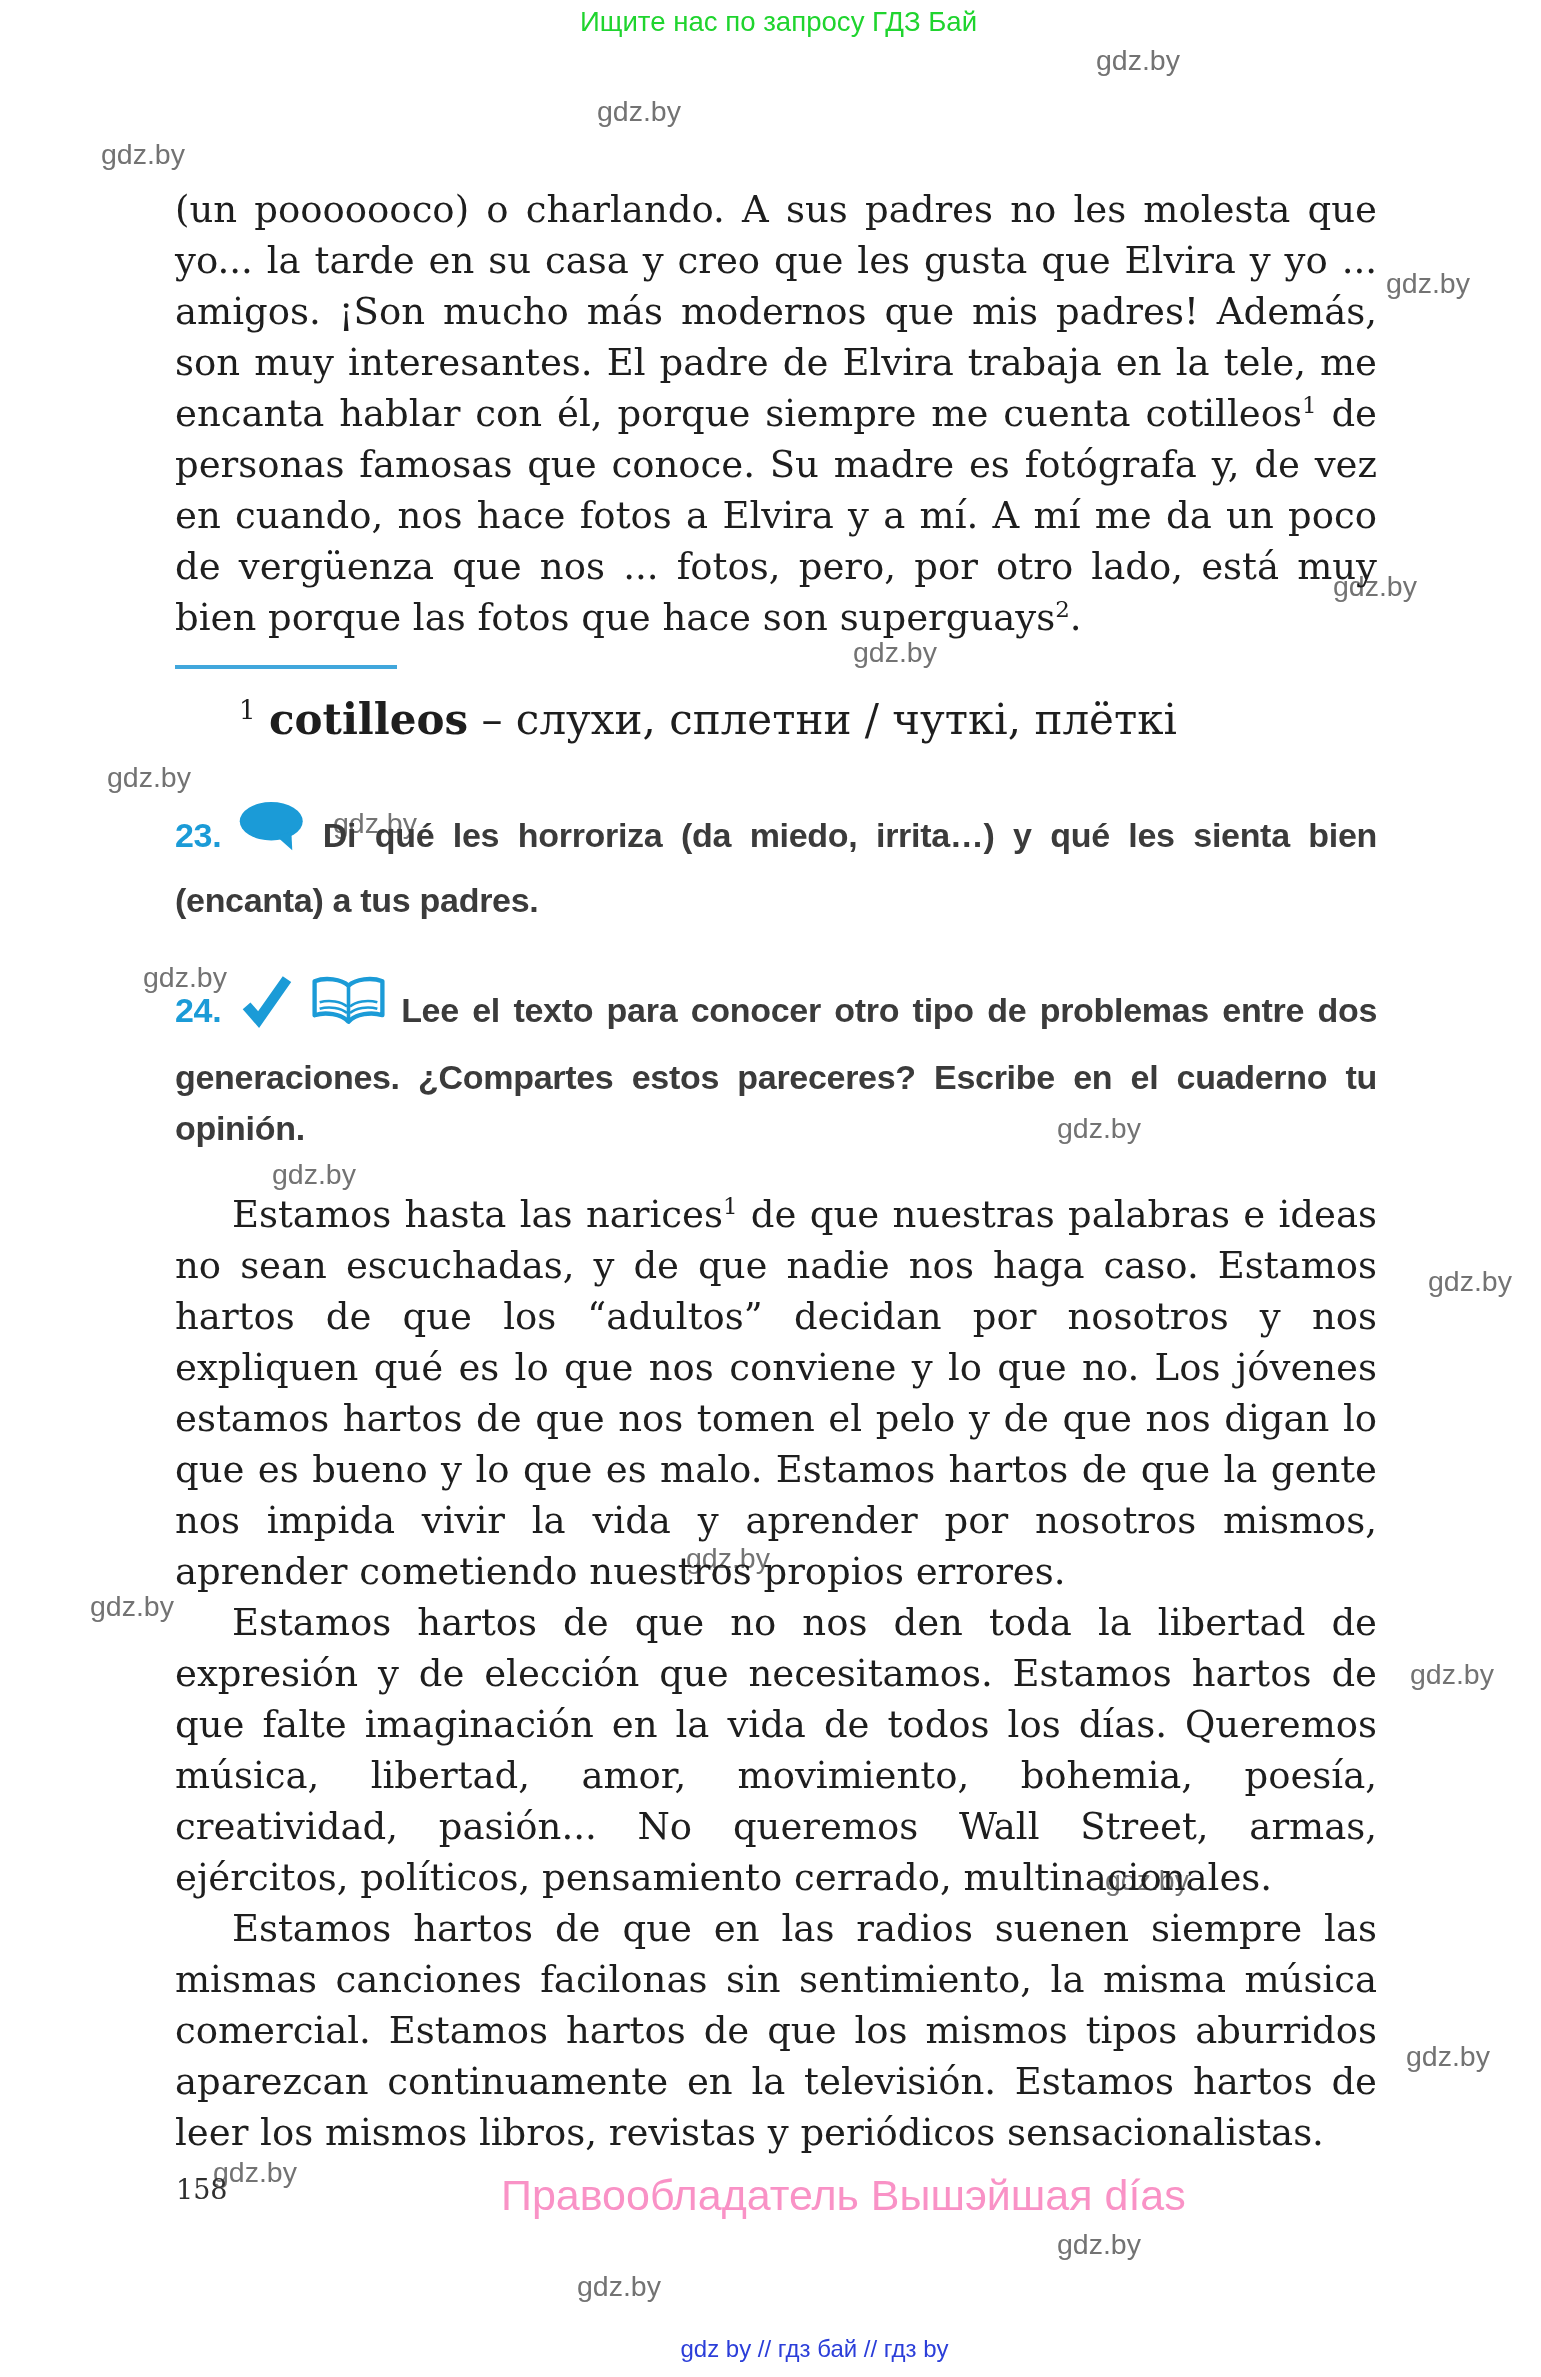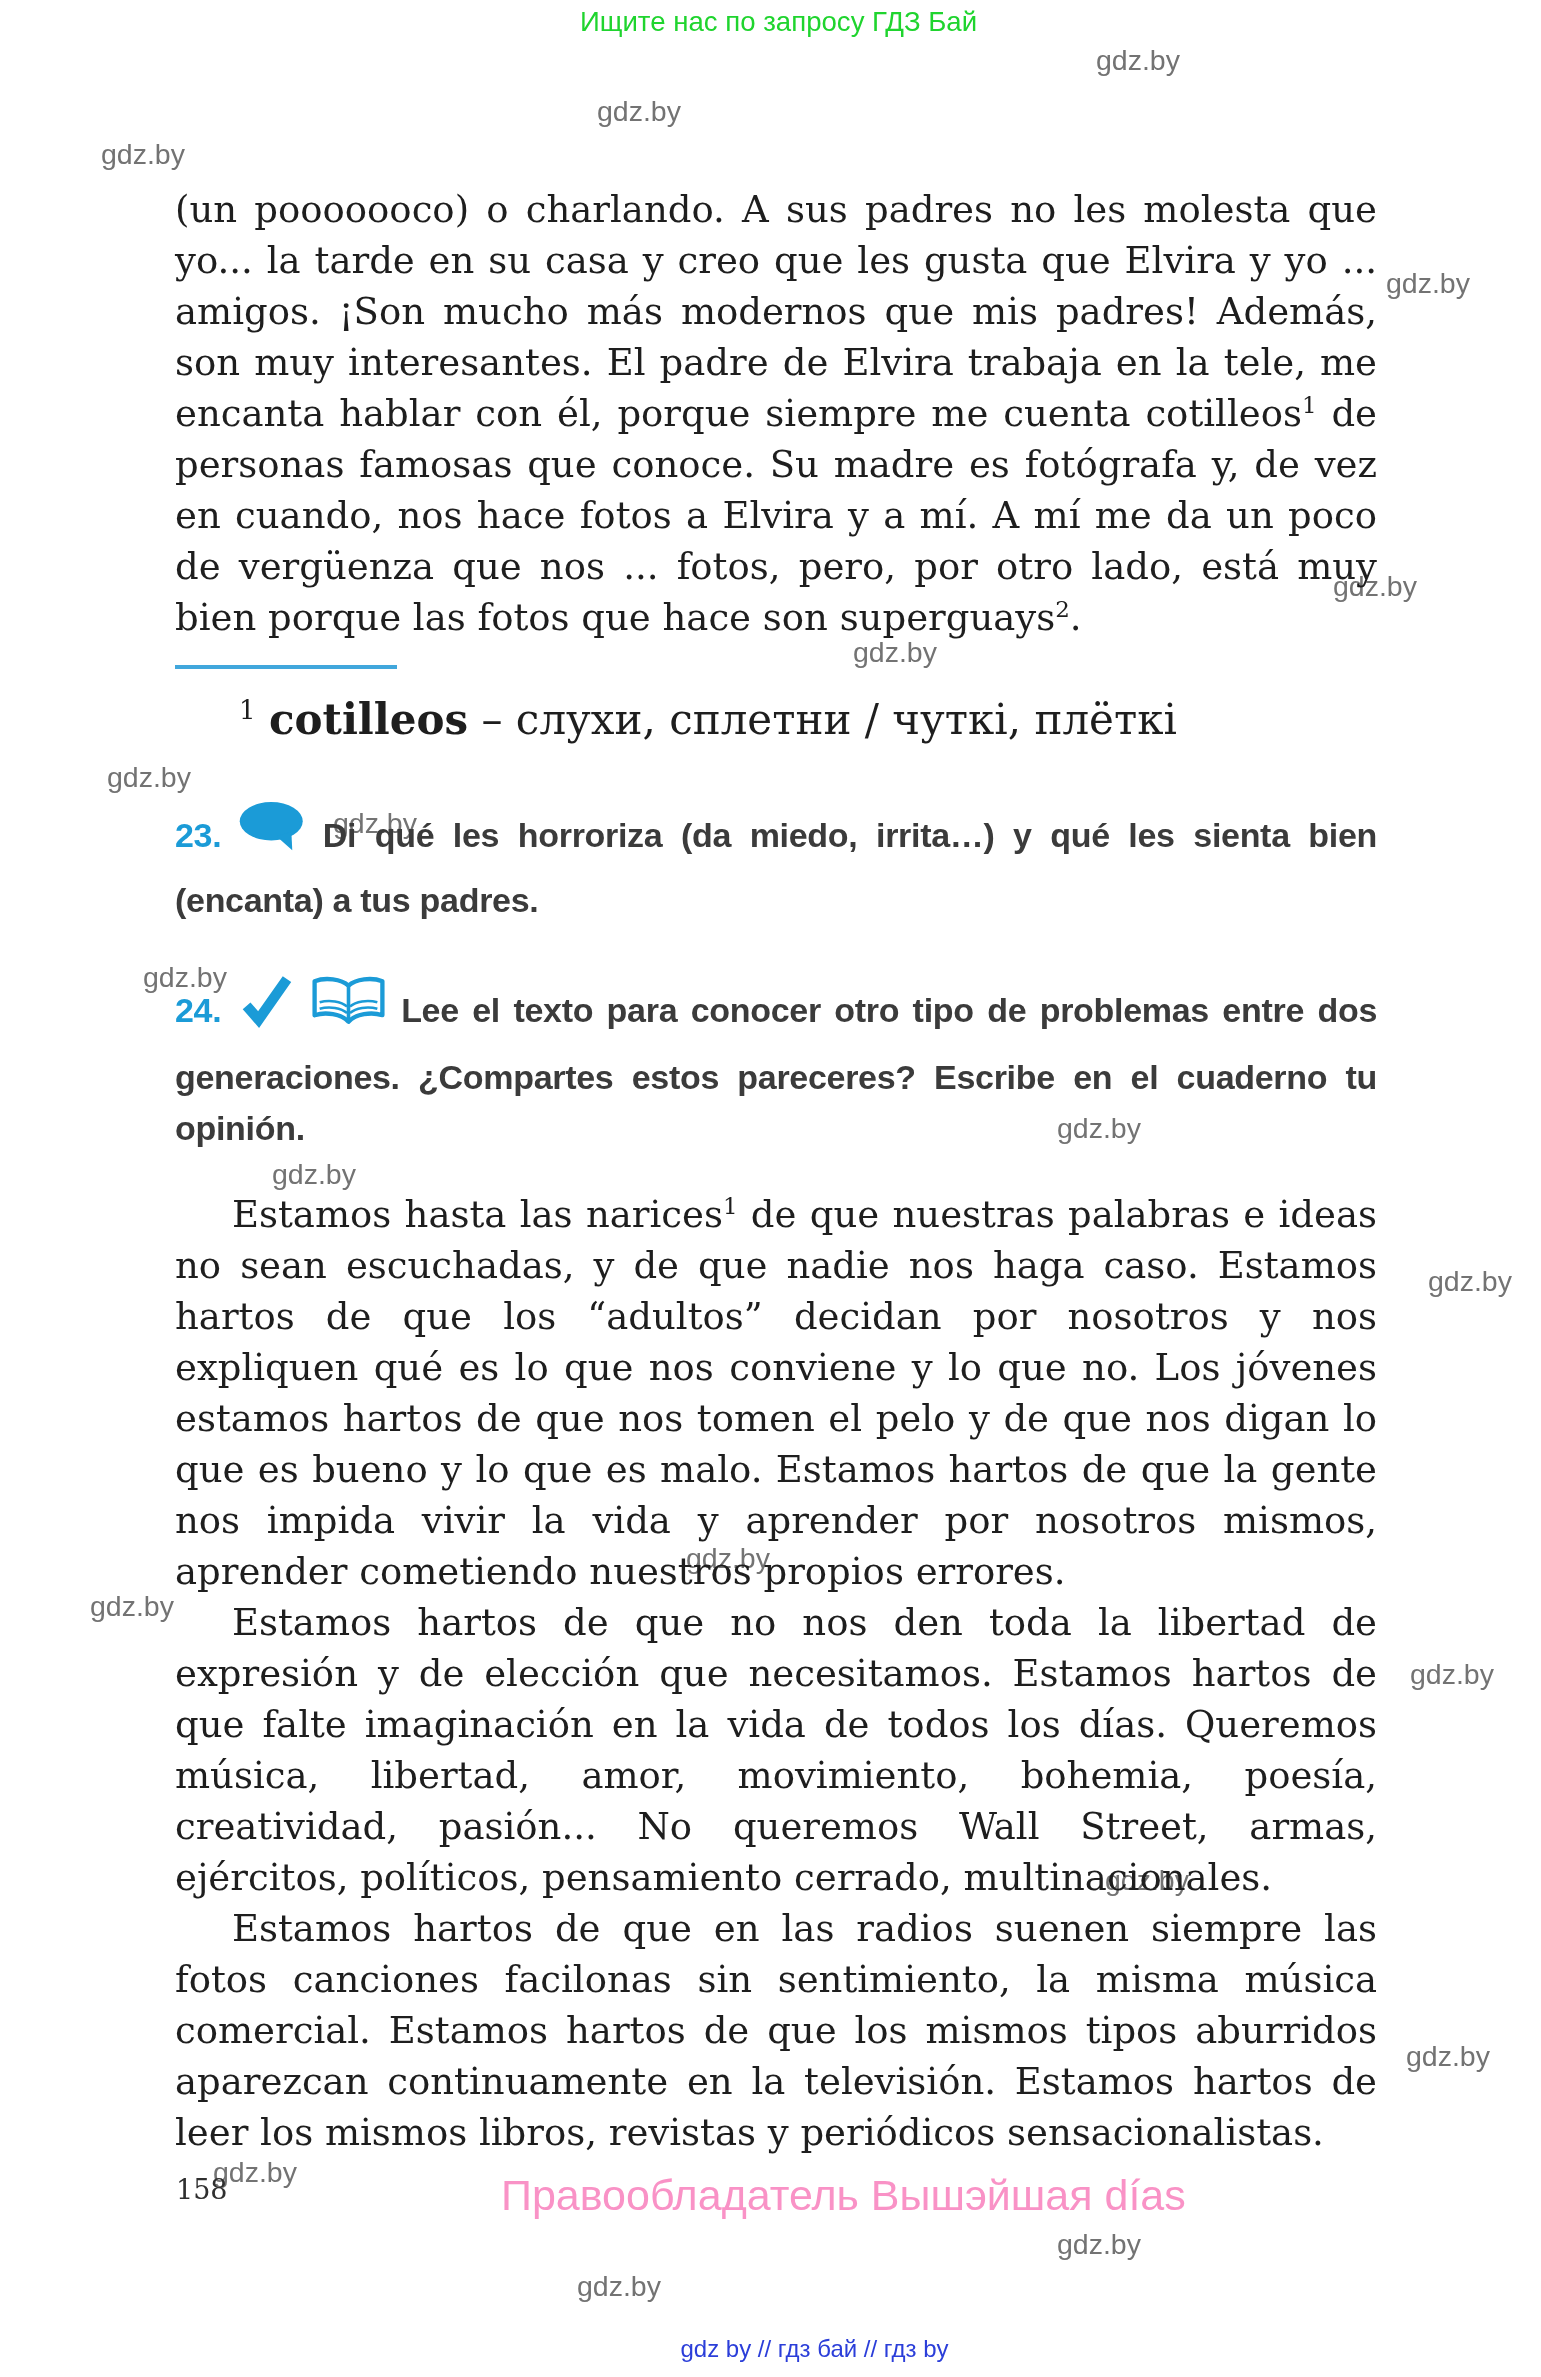--- a/index.html
+++ b/index.html
@@ -141,21 +141,21 @@
             <path class="icon-stroke" d="M52 16 L52 66" stroke-width="5"></path>
             <path class="icon-stroke" d="M12 48 C26 44 42 47 50 54" stroke-width="3.5" fill="none"></path>
             <path class="icon-stroke" d="M92 48 C78 44 62 47 54 54" stroke-width="3.5" fill="none"></path>
             <path class="icon-stroke" d="M12 39 C26 35 42 38 50 45" stroke-width="3.5" fill="none"></path>
             <path class="icon-stroke" d="M92 39 C78 35 62 38 54 45" stroke-width="3.5" fill="none"></path>
           </svg></span><span>Lee el texto para conocer otro tipo de problemas entre dos generaciones. ¿Compartes estos pareceres? Escribe en el cuaderno tu opinión.</span></p>
 
     <div class="essay" style="margin-top:35px;">
       <p class="body-par"><span>Estamos hasta las narices</span><sup>1</sup><span> de que nuestras palabras e ideas no sean escuchadas, y de que nadie nos haga caso. Estamos hartos de que los “adultos” decidan por nosotros y nos expliquen qué es lo que nos conviene y lo que no. Los jóvenes estamos hartos de que nos tomen el pelo y de que nos digan lo que es bueno y lo que es malo. Estamos hartos de que la gente nos impida vivir la vida y aprender por nosotros mismos, aprender cometiendo nuestros propios errores.</span></p>
       <p class="body-par"><span>Estamos hartos de que no nos den toda la libertad de expresión y de elección que necesitamos. Estamos hartos de que falte imaginación en la vida de todos los días. Queremos música, libertad, amor, movimiento, bohemia, poesía, creatividad, pasión... No queremos Wall Street, armas, ejércitos, políticos, pensamiento cerrado, multinacionales.</span></p>
-      <p class="body-par"><span>Estamos hartos de que en las radios suenen siempre las fotos canciones facilonas sin sentimiento, la misma música comercial. Estamos hartos de que los mismos tipos aburridos aparezcan continuamente en la televisión. Estamos hartos de leer los mismos libros, revistas y periódicos sensacionalistas.</span></p>
+      <p class="body-par"><span>Estamos hartos de que en las radios suenen siempre las mismas canciones facilonas sin sentimiento, la misma música comercial. Estamos hartos de que los mismos tipos aburridos aparezcan continuamente en la televisión. Estamos hartos de leer los mismos libros, revistas y periódicos sensacionalistas.</span></p>
     </div>
 
   </div>
 
   <div class="pagenum">158</div>
   <div class="copyright">Правообладатель Вышэйшая días</div>
   <div class="footer-blue">gdz by  //  гдз бай  //  гдз by</div>
 
 </div>
 

